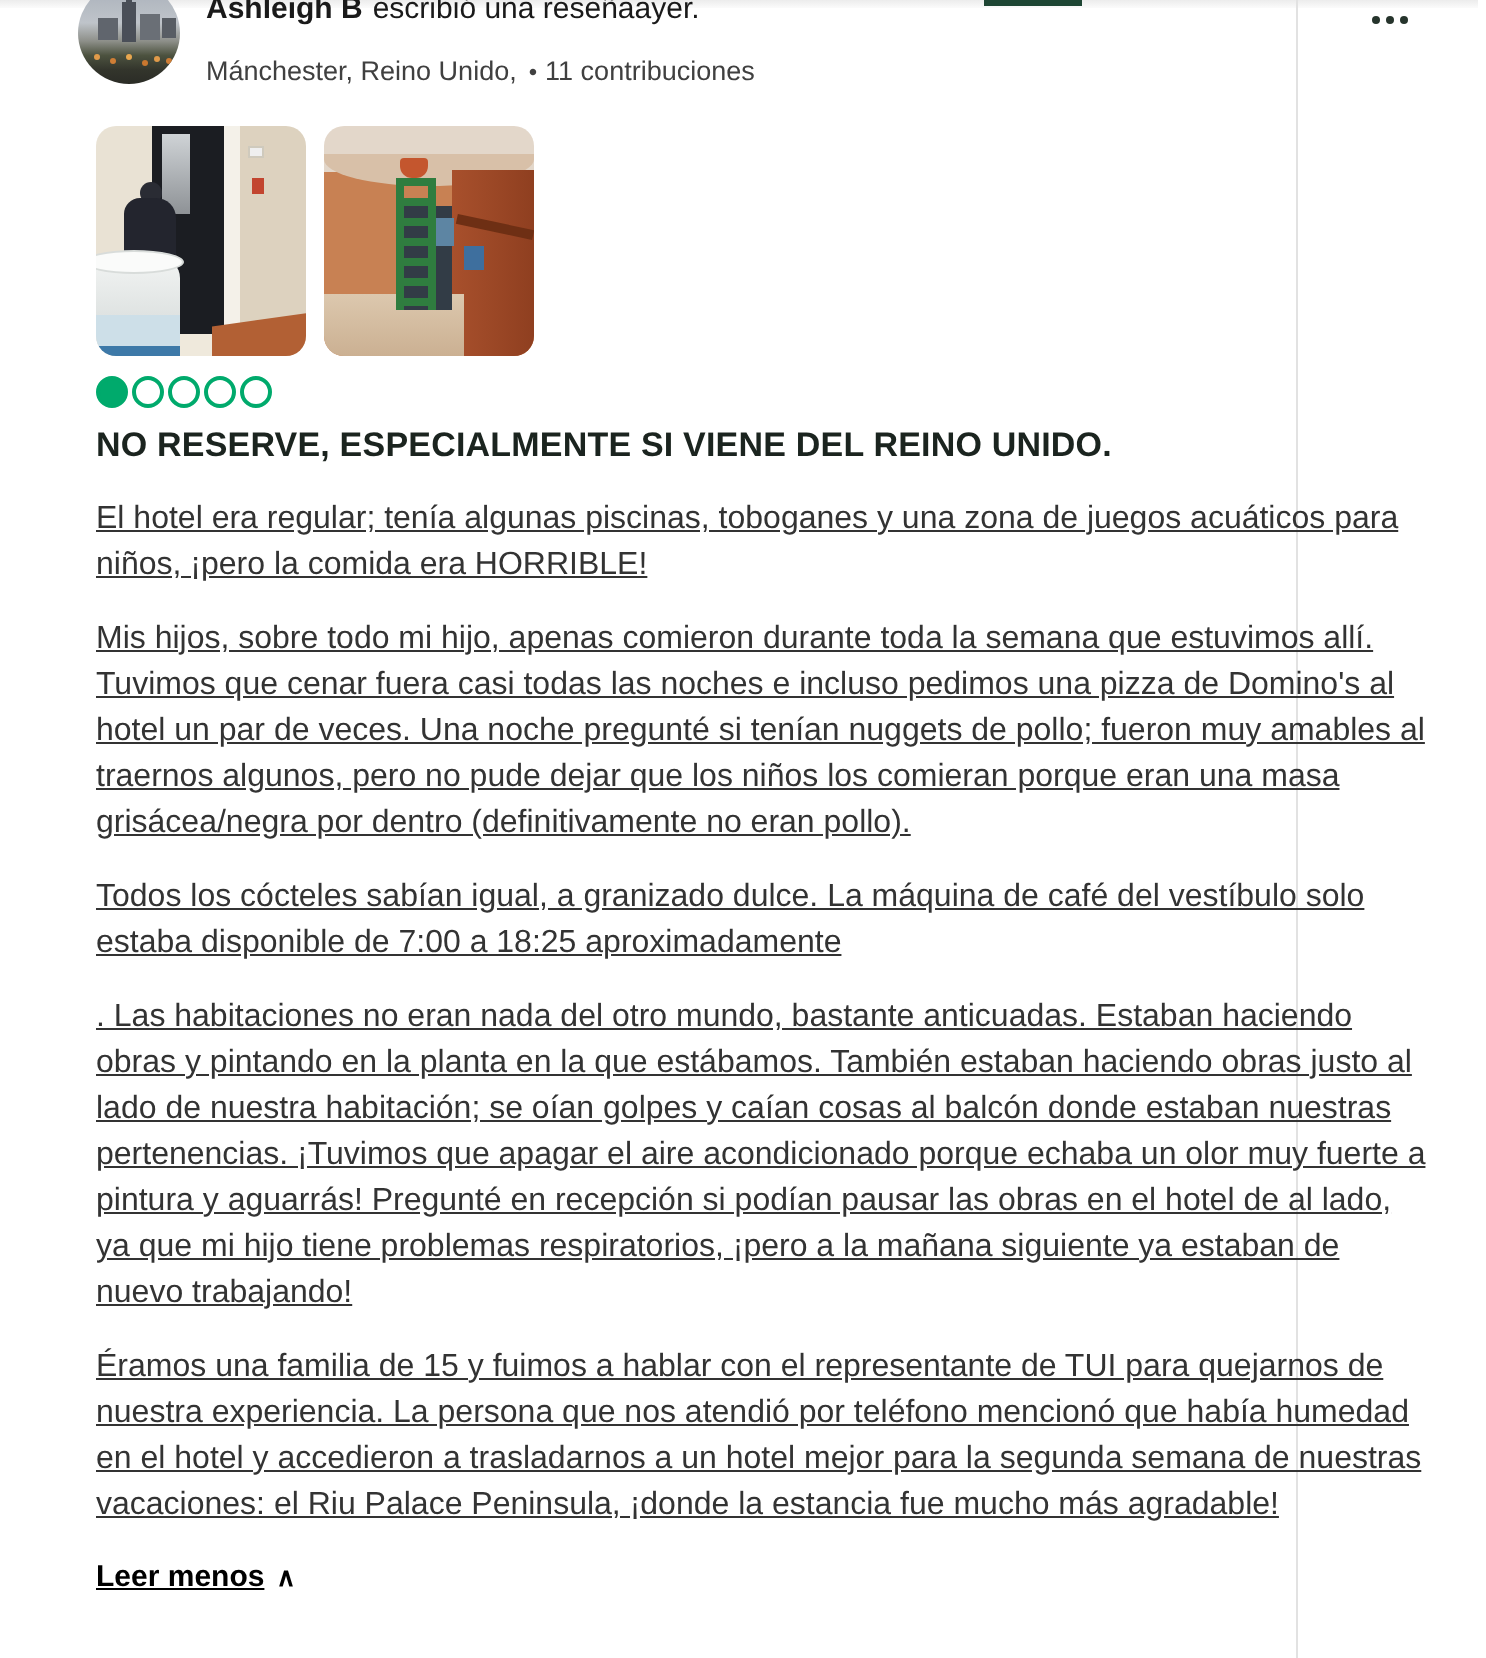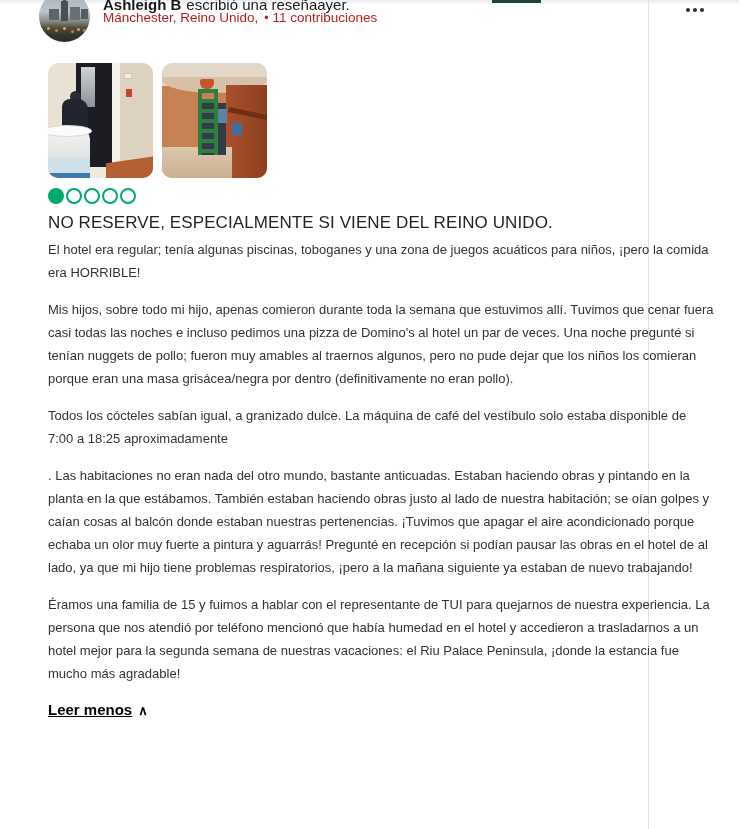--- a/index.html
+++ b/index.html
@@ -25,21 +25,21 @@
   .avatar .b1:before{ content:""; position:absolute; left:2px; top:-5px; width:3px; height:5px; background:#4a4f58;}
   .avatar .b2{ left:31px; top:16px; width:10px; height:13px; background:#6a6f76;}
   .avatar .b3{ left:10px; top:18px; width:10px; height:11px; background:#60656d;}
   .avatar .b4{ left:42px; top:18px; width:7px; height:10px; background:#585d64;}
   .avatar .lights{ position:absolute; left:8px; top:36px; width:3px; height:3px; border-radius:50%;
     background:#e09a4a; box-shadow:8px 2px 0 #cf7e36, 16px 0 0 #e8a74f, 24px 3px 0 #c9772f, 30px 1px 0 #e09a4a, 36px 2px 0 #cf7e36; }
 
   .hdr-line1{ position:absolute; left:103px; top:-4px; font-size:15px; color:#333; white-space:nowrap; }
   .hdr-line1 .author{ font-weight:bold; color:#1a1a1a; cursor:pointer; }
   .hdr-line1 .action{ margin-left:5px; color:#1a1a1a; }
-  .hdr-line2{ position:absolute; left:103px; top:10px; font-size:13.5px; color:#b91c1c; white-space:nowrap; }
+  .hdr-line2{ position:absolute; left:103px; top:28px; font-size:13.5px; color:#404040; white-space:nowrap; }
   .hdr-line2 .dot{ margin:0 4px 0 6px; font-size:12px; }
 
   .more-btn{ position:absolute; left:680px; top:2px; width:30px; height:16px; display:flex;
     align-items:center; justify-content:center; gap:3px; cursor:pointer; background:none; border:none; }
   .more-btn i{ width:4px; height:4px; border-radius:50%; background:#26342c; }
 
   
   .photos{ position:absolute; left:48px; top:63px; display:flex; gap:9px; }
   .photo{ position:relative; width:105px; height:115px; border-radius:10px; overflow:hidden; cursor:pointer; }
   .photo>div{ position:absolute; }
@@ -67,23 +67,23 @@
     background:repeating-linear-gradient(#2f7d3f 0 4px, rgba(0,0,0,0) 4px 10px); border-left:4px solid #2f7d3f; border-right:4px solid #2f7d3f; }
   .photo2 .pot{ left:38px; top:16px; width:14px; height:10px; background:#c4562e; border-radius:2px 2px 6px 6px; }
   .photo2 .box{ left:70px; top:60px; width:10px; height:12px; background:#3e6f9e; }
 
   
   .content{ position:absolute; left:48px; top:188px; width:666px; }
   .bubbles{ display:flex; gap:2px; height:18px; margin-bottom:7px; }
   .bubble{ width:16px; height:16px; border-radius:50%; border:2px solid var(--brand); background:#fff; }
   .bubble.filled{ background:var(--brand); }
 
-  .review-title{ font-size:17px; font-weight:normal; color:#1b241f; letter-spacing:0.1px; margin-bottom:5px; cursor:pointer; }
+  .review-title{ font-size:17px; font-weight:bold; color:#1b241f; letter-spacing:0.1px; margin-bottom:15px; cursor:pointer; }
 
-  .paragraphs p{ font-size:13px; line-height:23px; color:#333; margin-bottom:14px; }
+  .paragraphs p{ font-size:16px; line-height:23px; color:#333; margin-bottom:14px;text-decoration:underline; }
 
   .read-less{ display:inline-block; font-size:15px; font-weight:bold; color:#000; cursor:pointer; margin-top:2px; }
   .read-less .lbl{ text-decoration:underline; }
   .read-less .chev{ text-decoration:none; font-size:13px; font-weight:bold; margin-left:6px; letter-spacing:1px; }
 </style>
 </head>
 <body>
 
 <div class="page">
 

